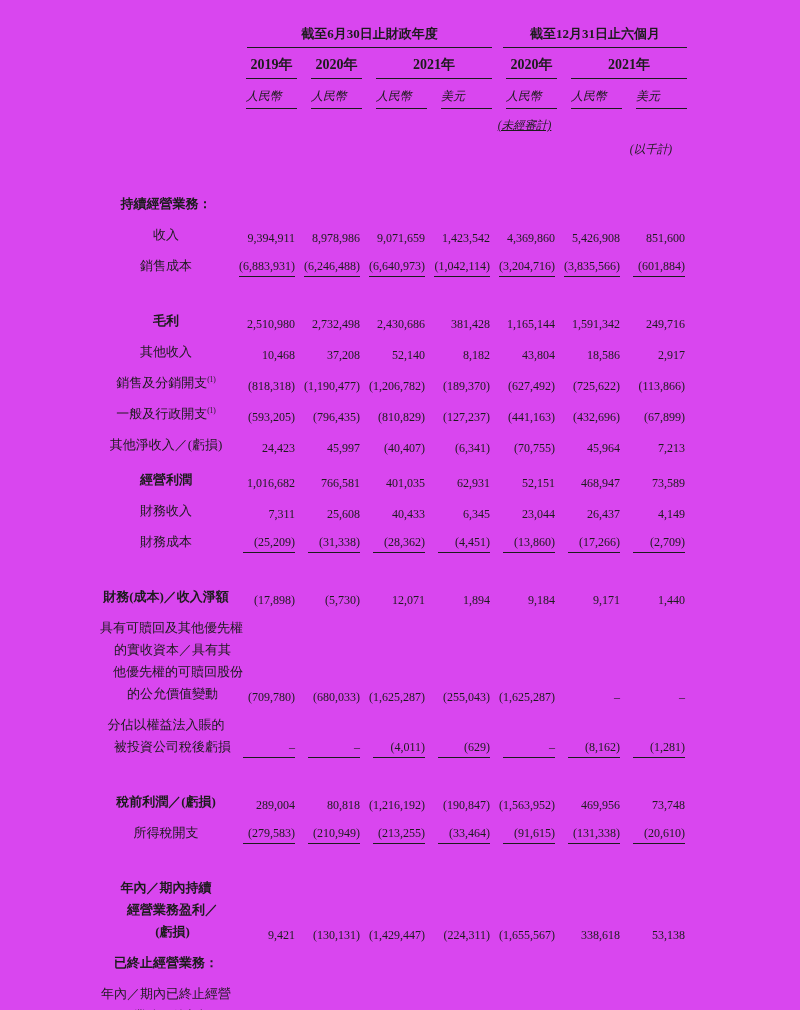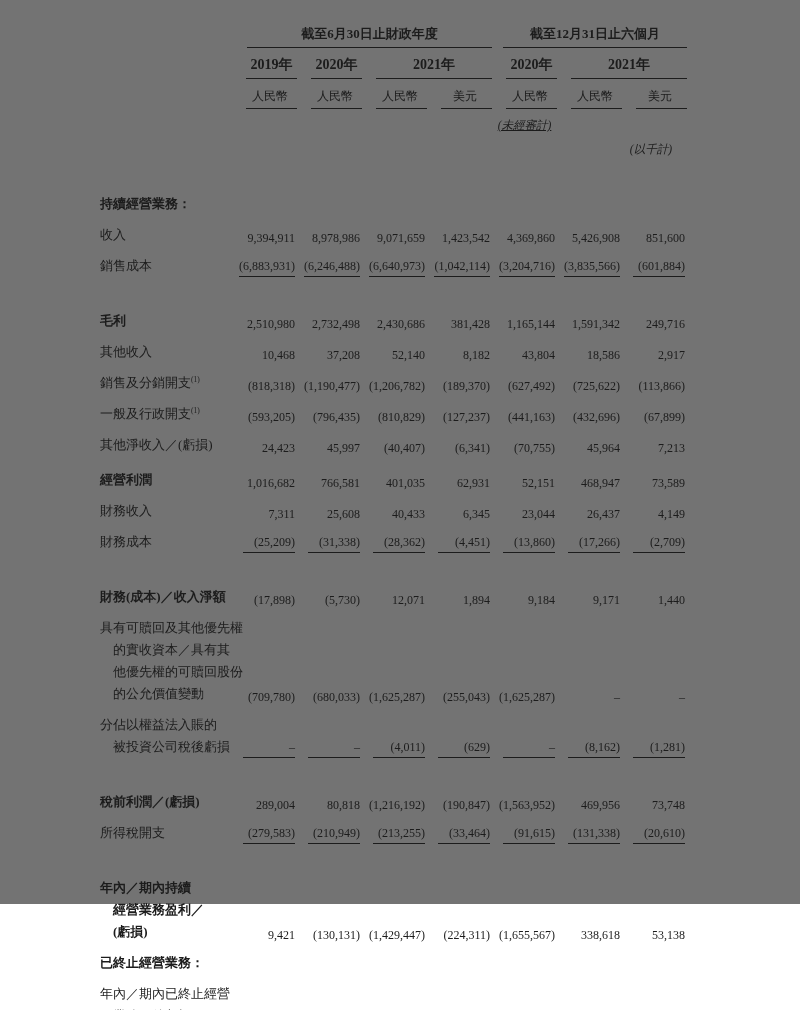--- a/index.html
+++ b/index.html
@@ -8,23 +8,23 @@
     background: #ffffff;
     width: 800px;
     height: 1010px;
     overflow: hidden;
     font-family: "Liberation Serif", "DejaVu Serif", serif;
     color: #1c1c1c;
   }
   .page {
     box-sizing: border-box;
     width: 800px;
-    height: 904px;
+    height: 1010px;
     padding: 26px 0 0 100px;
-    background: #737373;
+    background: #d946ef;
   }
   table.fin {
     border-collapse: collapse;
     table-layout: fixed;
     width: 587px;
   }
   col.c-label { width: 132px; }
   col.c-num   { width: 65px; }
 
   td {
@@ -49,22 +49,23 @@
   .year-cell .yr {
     font-weight: bold;
     font-size: 14px;
     text-align: center;
     padding: 9px 0 5px 0;
     margin-left: 14px;
     border-bottom: 1.5px solid #1c1c1c;
     white-space: nowrap;
   }
   .cur-cell .cur {
+    font-style: italic;
     font-size: 12px;
-    text-align: center;
+    text-align: left;
     padding: 9px 3px 4px 0;
     margin-left: 14px;
     border-bottom: 1.5px solid #1c1c1c;
     white-space: nowrap;
   }
   .note-cell { text-align: center; text-decoration: underline; }
   .note-cell .note {
     font-style: italic;
     font-size: 11.5px;
     text-align: center;
@@ -77,20 +78,21 @@
     text-align: right;
     padding: 8px 15px 2px 0;
     white-space: nowrap;
   }
 
   
   td.lbl {
     font-size: 13px;
     white-space: nowrap;
     overflow: visible;
+    text-align: center;
   }
   td.lbl .ln { line-height: 22px; }
   td.lbl .ln.ind { padding-left: 13px; }
   tr.bold td.lbl { font-weight: bold; }
   td.num { text-align: right; padding-right: 2px; }
   td.num .v { display: inline-block; text-align: right; white-space: nowrap; }
   td.num .v.u {
     border-bottom: 1px solid #1c1c1c;
     padding-bottom: 2px;
     min-width: 52px;

